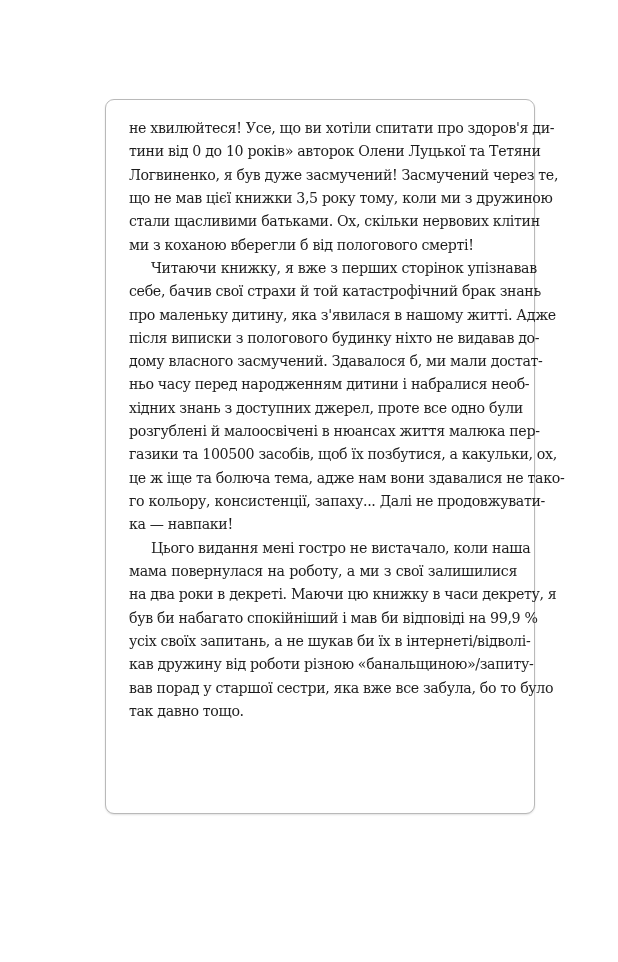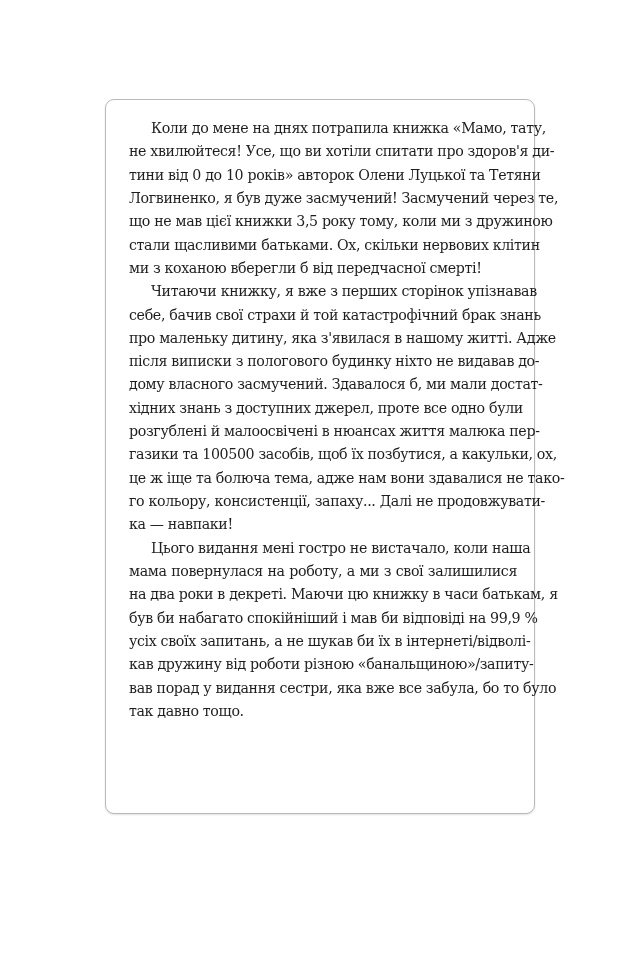--- a/index.html
+++ b/index.html
@@ -49,48 +49,48 @@
       text-align-last: left;
     }
   </style>
 </head>
 <body>
 
 <div class="page-box">
   <div class="text-block">
 
     <div>
-      <div class="line indent">Коли до мене на днях потрапила книжка «Мамо, тату,</div>
       <div class="line">не хвилюйтеся! Усе, що ви хотіли спитати про здоров'я ди-</div>
       <div class="line">тини від 0 до 10 років» авторок Олени Луцької та Тетяни</div>
       <div class="line">Логвиненко, я був дуже засмучений! Засмучений через те,</div>
       <div class="line">що не мав цієї книжки 3,5 року тому, коли ми з дружиною</div>
       <div class="line">стали щасливими батьками. Ох, скільки нервових клітин</div>
-      <div class="line last">ми з коханою вберегли б від передчасної смерті!</div>
+      <div class="line last">ми з коханою вберегли б від пологового смерті!</div>
     </div>
 
     <div>
       <div class="line indent">Читаючи книжку, я вже з перших сторінок упізнавав</div>
       <div class="line">себе, бачив свої страхи й той катастрофічний брак знань</div>
       <div class="line">про маленьку дитину, яка з'явилася в нашому житті. Адже</div>
       <div class="line">після виписки з пологового будинку ніхто не видавав до-</div>
       <div class="line">дому власного засмучений. Здавалося б, ми мали достат-</div>
+      <div class="line">ньо часу перед народженням дитини і набралися необ-</div>
       <div class="line">хідних знань з доступних джерел, проте все одно були</div>
       <div class="line">розгублені й малоосвічені в нюансах життя малюка пер-</div>
       <div class="line">газики та 100500 засобів, щоб їх позбутися, а какульки, ох,</div>
       <div class="line">це ж іще та болюча тема, адже нам вони здавалися не тако-</div>
       <div class="line">го кольору, консистенції, запаху... Далі не продовжувати-</div>
       <div class="line last">ка — навпаки!</div>
     </div>
 
     <div>
       <div class="line indent">Цього видання мені гостро не вистачало, коли наша</div>
       <div class="line">мама повернулася на роботу, а ми з свої залишилися</div>
-      <div class="line">на два роки в декреті. Маючи цю книжку в часи батькам, я</div>
+      <div class="line">на два роки в декреті. Маючи цю книжку в часи декрету, я</div>
       <div class="line">був би набагато спокійніший і мав би відповіді на 99,9 %</div>
       <div class="line">усіх своїх запитань, а не шукав би їх в інтернеті/відволі-</div>
       <div class="line">кав дружину від роботи різною «банальщиною»/запиту-</div>
-      <div class="line">вав порад у видання сестри, яка вже все забула, бо то було</div>
+      <div class="line">вав порад у старшої сестри, яка вже все забула, бо то було</div>
       <div class="line last">так давно тощо.</div>
     </div>
 
   </div>
 </div>
 
 </body></html>

